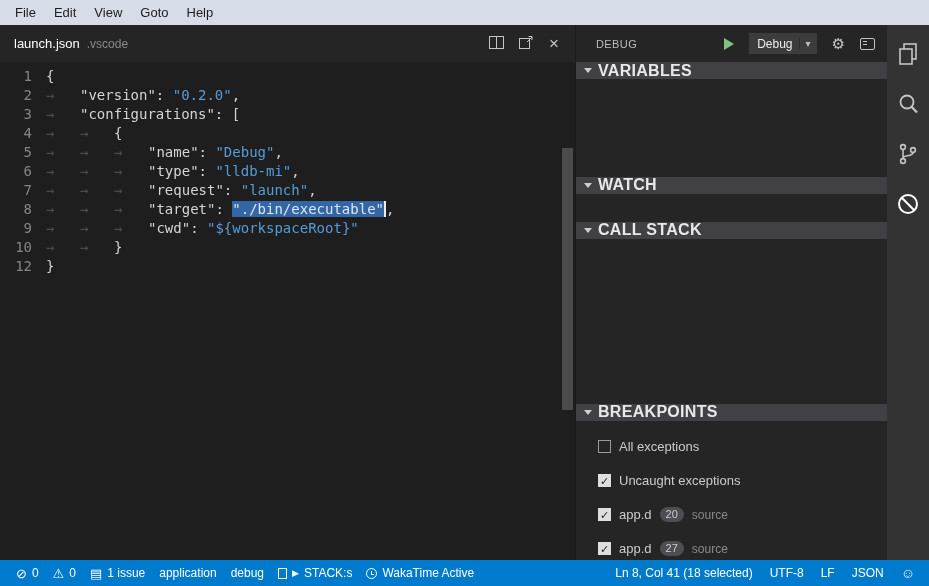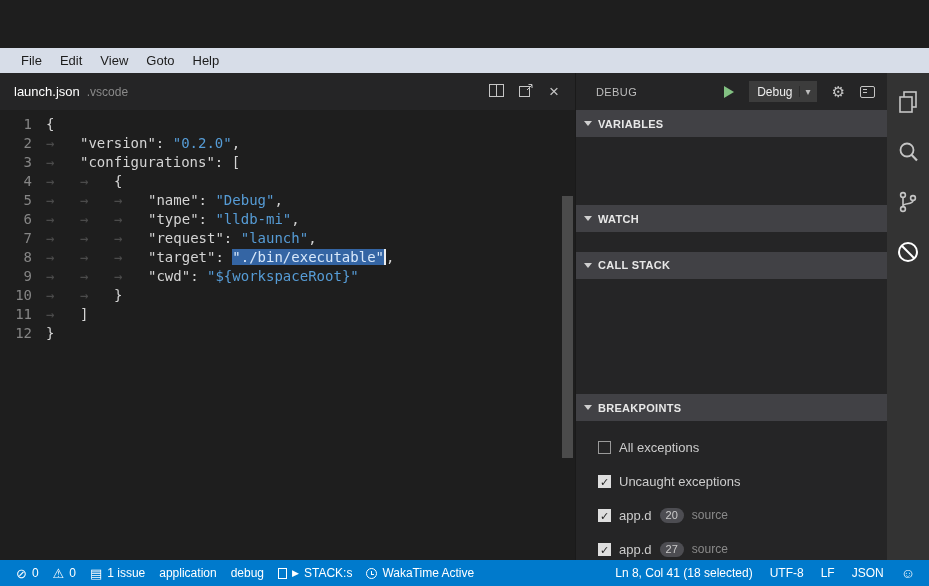--- a/index.html
+++ b/index.html
@@ -2,21 +2,21 @@
 <html><head>
 <meta charset="utf-8">
 <style>
   * { margin:0; padding:0; box-sizing:border-box; }
   html,body { width:929px; height:586px; overflow:hidden; background:#1e1e1e;
               font-family:"Liberation Sans", sans-serif; }
   .app { width:929px; height:586px; display:flex; flex-direction:column; }
 
   
   .menubar { height:25px; background:#d7dde8; display:flex; align-items:center;
-             padding-left:12px; flex-shrink:0;margin-top:48px; }
+             padding-left:6px; flex-shrink:0; }
   .menu-item { color:#1c1c1c; font-size:13px; padding:3px 9px; cursor:default; }
 
   
   .main { flex:1; display:flex; min-height:0; }
 
   
   .editor-col { width:575px; display:flex; flex-direction:column; position:relative;
                 background:#1e1e1e; flex-shrink:0; }
   .tabbar { height:37px; background:#252526; display:flex; align-items:center; flex-shrink:0;gap:39px; }
   .tab { height:37px; display:flex; align-items:center; padding:0 12px 0 14px; gap:7px; }
@@ -55,21 +55,21 @@
   .config-dropdown { background:#3c3c3c; color:#ededed; height:21px; display:flex;
                      align-items:center; font-size:12px; padding:0 0 0 8px; cursor:default; }
   .dd-caret { padding:0 6px; margin-left:6px; border-left:1px solid #2c2c2c; color:#bdbdbd;
               font-size:10px; }
   .gear-glyph { font-size:15px; color:#c5c5c5; }
   .console-glyph { width:15px; height:12px; border:1px solid #c5c5c5; border-radius:2px;
                    display:block; position:relative; }
   .console-glyph::after { content:""; position:absolute; left:2px; top:2px; width:4px;
                           height:1px; background:#c5c5c5; box-shadow:0 3px 0 #c5c5c5; }
 
-  .section-header { height:27px; background:#414145; color:#e8e8e8; font-size:11px;
+  .section-header { height:17px; background:#414145; color:#e8e8e8; font-size:16px;
                     font-weight:bold; display:flex; align-items:center; gap:6px;
                     padding-left:8px; flex-shrink:0; letter-spacing:.3px; }
   .tri-down { width:0; height:0; border-left:4px solid transparent;
               border-right:4px solid transparent; border-top:5px solid #cfcfcf; }
   .sec-variables { height:115px; }
   .sec-watch { height:33px; }
   .sec-callstack { height:194px; }
   .sec-breakpoints { flex:1; padding-top:3px; }
 
   .bp-row { height:22px; display:flex; align-items:center; gap:8px; padding-left:22px;
@@ -147,21 +147,20 @@
             <div class="code-line"><span class="ln">1</span><span class="lc"><span class="punct">{</span></span></div>
             <div class="code-line"><span class="ln">2</span><span class="lc"><span class="tabws">→</span><span class="key">"version"</span><span class="punct">: </span><span class="val">"0.2.0"</span><span class="punct">,</span></span></div>
             <div class="code-line"><span class="ln">3</span><span class="lc"><span class="tabws">→</span><span class="key">"configurations"</span><span class="punct">: [</span></span></div>
             <div class="code-line"><span class="ln">4</span><span class="lc"><span class="tabws">→</span><span class="tabws">→</span><span class="punct">{</span></span></div>
             <div class="code-line"><span class="ln">5</span><span class="lc"><span class="tabws">→</span><span class="tabws">→</span><span class="tabws">→</span><span class="key">"name"</span><span class="punct">: </span><span class="val">"Debug"</span><span class="punct">,</span></span></div>
             <div class="code-line"><span class="ln">6</span><span class="lc"><span class="tabws">→</span><span class="tabws">→</span><span class="tabws">→</span><span class="key">"type"</span><span class="punct">: </span><span class="val">"lldb-mi"</span><span class="punct">,</span></span></div>
             <div class="code-line"><span class="ln">7</span><span class="lc"><span class="tabws">→</span><span class="tabws">→</span><span class="tabws">→</span><span class="key">"request"</span><span class="punct">: </span><span class="val">"launch"</span><span class="punct">,</span></span></div>
             <div class="code-line"><span class="ln">8</span><span class="lc"><span class="tabws">→</span><span class="tabws">→</span><span class="tabws">→</span><span class="key">"target"</span><span class="punct">: </span><span class="sel">"./bin/executable"</span><span class="cursor"></span><span class="punct">,</span></span></div>
             <div class="code-line"><span class="ln">9</span><span class="lc"><span class="tabws">→</span><span class="tabws">→</span><span class="tabws">→</span><span class="key">"cwd"</span><span class="punct">: </span><span class="val">"${workspaceRoot}"</span></span></div>
             <div class="code-line"><span class="ln">10</span><span class="lc"><span class="tabws">→</span><span class="tabws">→</span><span class="punct">}</span></span></div>
-            <div class="code-line"><span class="ln">11</span><span class="lc"><span class="tabws">→</span><span class="punct">]</span></span></div>
             <div class="code-line"><span class="ln">12</span><span class="lc"><span class="punct">}</span></span></div>
           </div>
       </div>
 
       <div class="scroll-track">
         <div class="scroll-thumb"></div>
       </div>
     </div>
 
     <aside class="debug-panel">

